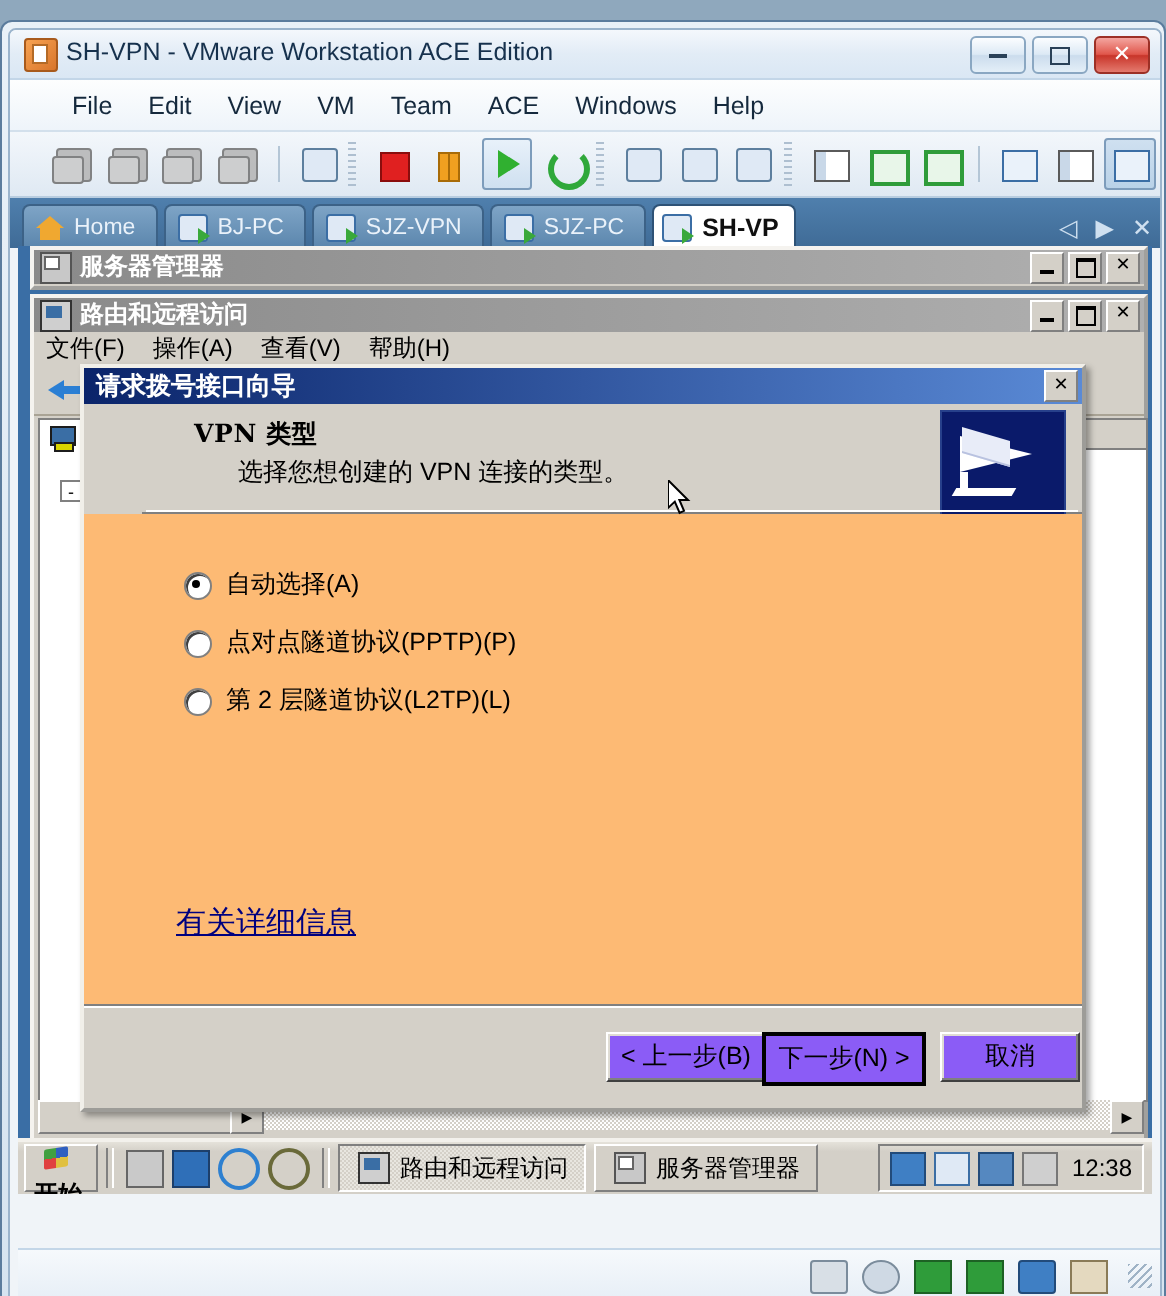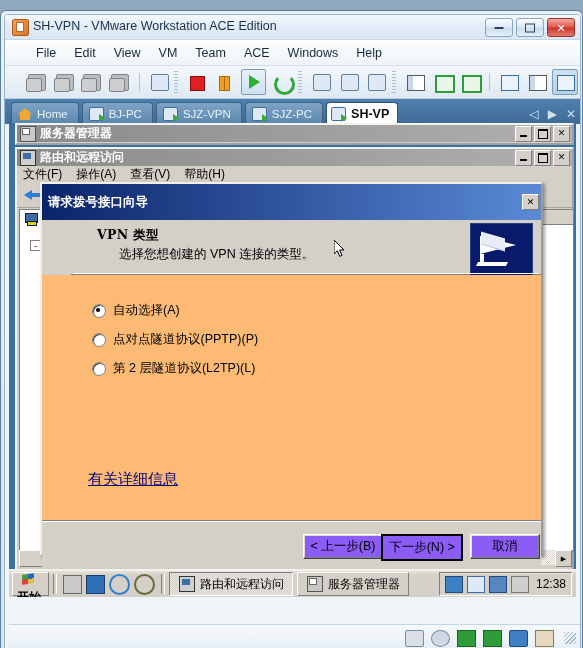--- a/index.html
+++ b/index.html
@@ -184,21 +184,21 @@
   .strack{position:absolute;background:repeating-conic-gradient(#d4d0c8 0% 25%,#ffffff 0% 50%) 0 0/2px 2px;}
   .statusbar{position:absolute;height:18px;background:#d4d0c8;border-top:1px solid #fff;display:flex;}
   .statuscell{border:1px solid;border-color:#808080 #fff #fff #808080;margin:1px;flex:1;}
   
   #wizard{
     position:absolute;left:37px;top:167px;width:503px;height:374px;
     background:#d4d0c8;border:2px outset #f1efe9;box-sizing:border-box;
     box-shadow:2px 2px 3px rgba(0,0,0,.35);
   }
   #wiz-title{
-    height:36px;background:linear-gradient(90deg,#0a246a 0%,#5a8ad6 100%);
+    height:18px;background:linear-gradient(90deg,#0a246a 0%,#5a8ad6 100%);
     display:flex;align-items:center;padding:0 2px;
   }
   #wiz-title .t{font-size:12.5px;font-weight:bold;color:#fff;margin-left:4px;
     font-family:"DejaVu Sans","Liberation Sans",sans-serif;}
   #wiz-head{
     position:relative;height:55px;background:#d4d0c8;
     border-bottom:1px solid #808080;box-sizing:border-box;margin-left:29px;
   }
   #wiz-head .hl{position:absolute;left:2px;right:2px;bottom:0;height:1px;background:#fff;}
   .wiz-h1{position:absolute;left:26px;top:7px;font-size:12.5px;font-weight:bold;color:#000;

